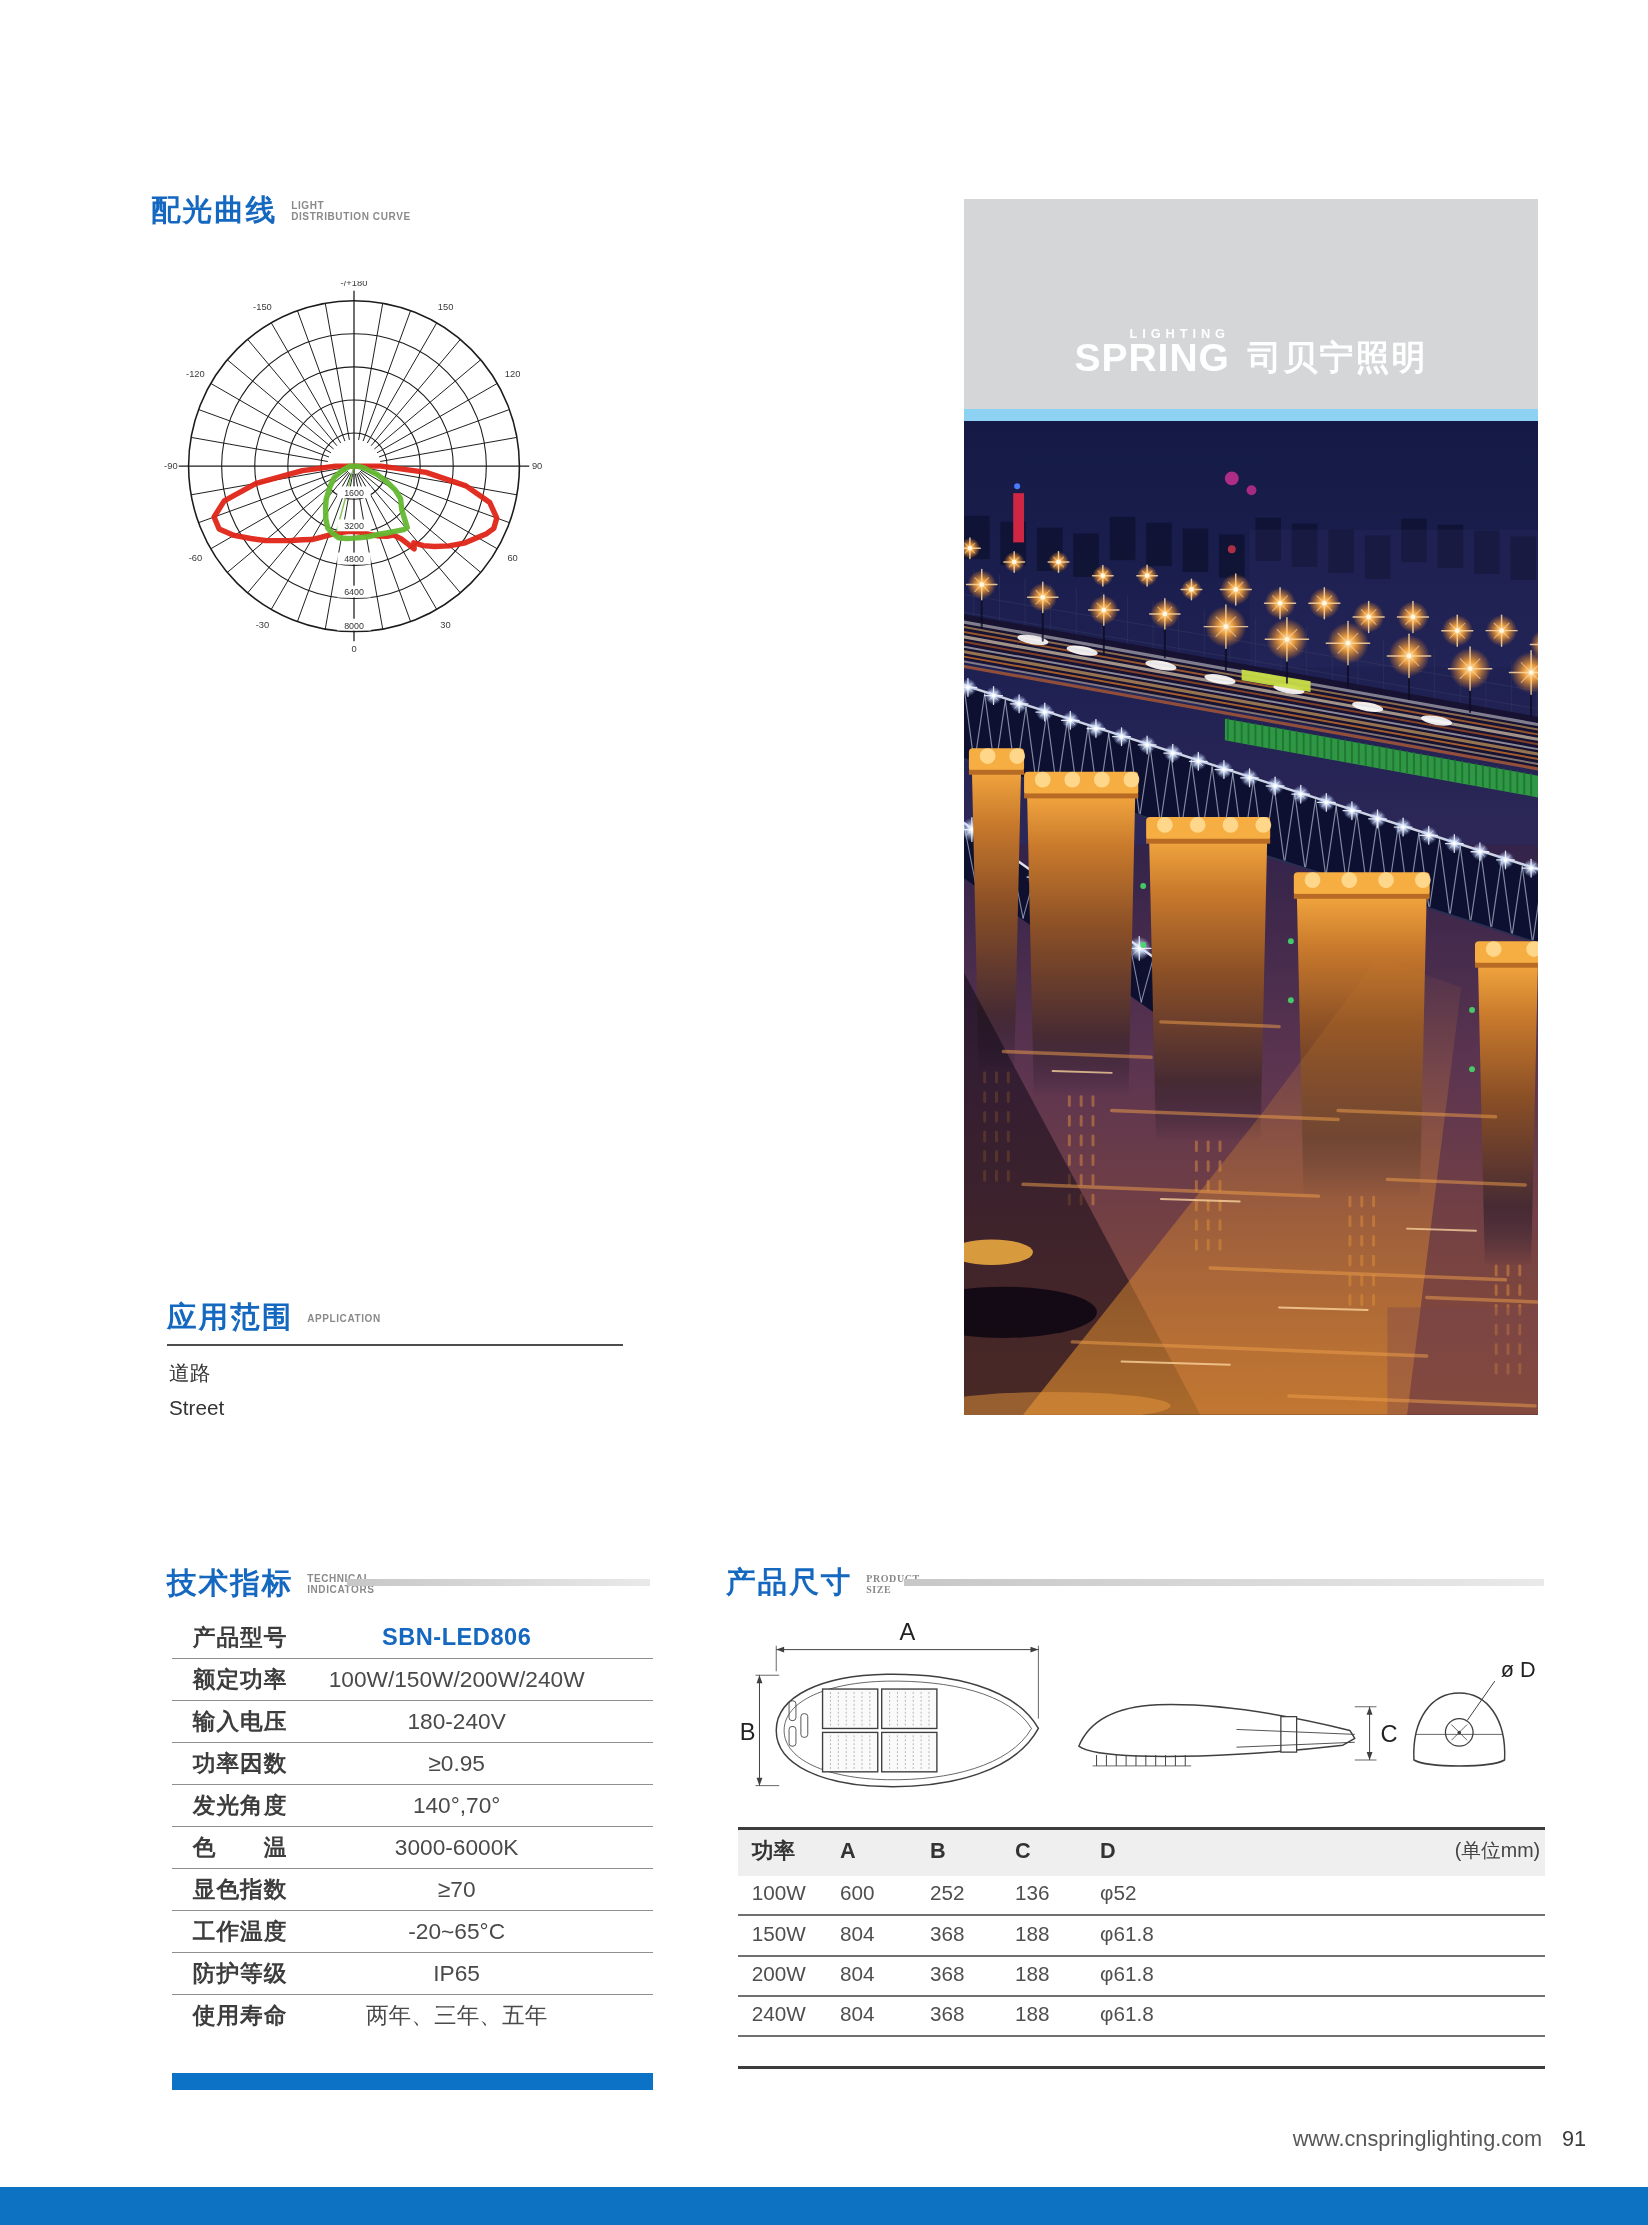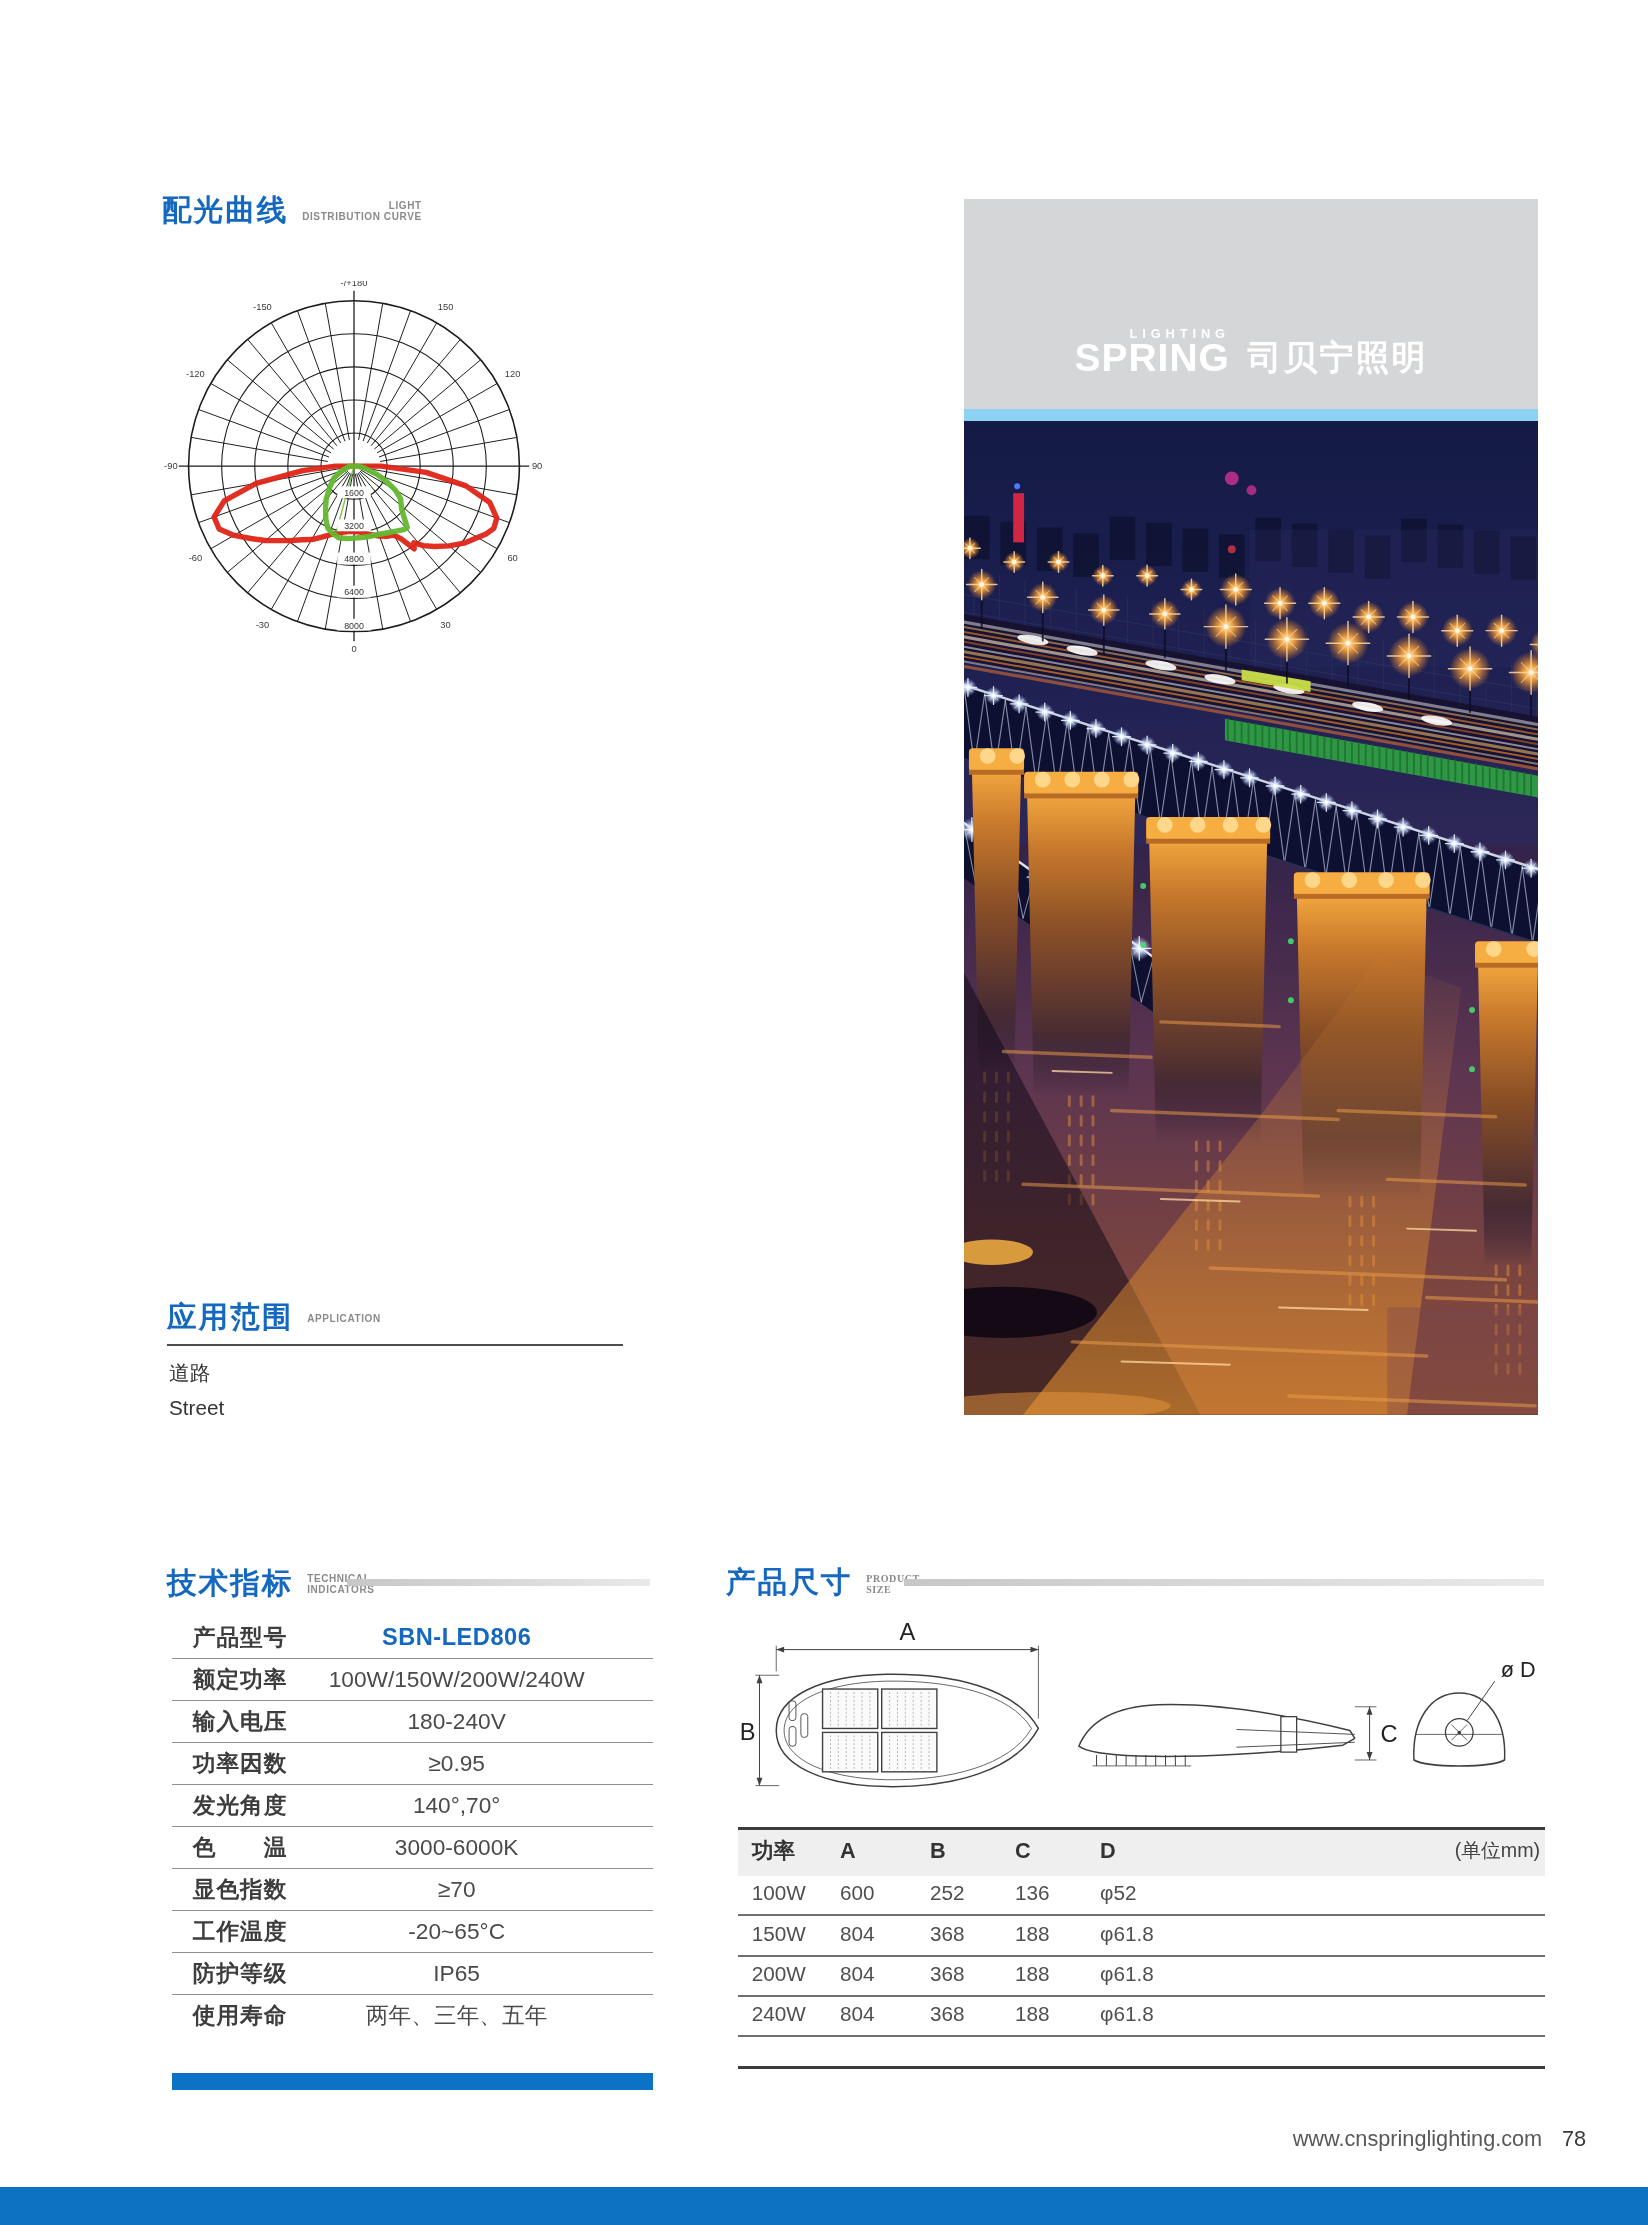--- a/index.html
+++ b/index.html
@@ -50,21 +50,21 @@
   .footer-text .pg{color:#3a3a3a;margin-left:19.7px;}
   .footer-bar{position:absolute;left:0;top:2187px;width:1648px;height:38px;background:#0e72c2;}
 
   svg{display:block;}
 </style>
 </head>
 <body>
 
 <div class="page">
 
-  <div class="sec-h" style="left:162px;top:195px;text-align:right;">
+  <div class="sec-h" style="left:151px;top:195px;">
     <span class="cn">配光曲线</span>
     <span class="en">
       <span>LIGHT</span><br>
       <span>DISTRIBUTION CURVE</span>
     </span>
   </div>
   <svg id="polar" style="position:absolute;left:157px;top:281px;" width="394" height="384" viewBox="0 0 400 390">
       <line x1="195.31149920299288" y1="161.4101906686704" x2="170.82710615195572" y2="22.552297493949055" stroke="#1c1c1c" stroke-width="1"></line>
       <line x1="190.76545613020693" y1="162.62829923878047" x2="142.5406159212876" y2="30.131639707967395" stroke="#1c1c1c" stroke-width="1"></line>
       <line x1="186.5" y1="164.61731409782016" x2="116.00000000000001" y2="42.5077321642143" stroke="#1c1c1c" stroke-width="1"></line>
@@ -973,17 +973,17 @@
         <div class="st-dcell" style="left:13.8px">240W</div>
         <div class="st-dcell" style="left:102px">804</div>
         <div class="st-dcell" style="left:192px">368</div>
         <div class="st-dcell" style="left:277px">188</div>
         <div class="st-dcell" style="left:362px">φ61.8</div>
       </div>
       <div class="st-botline"></div>
     </div>
 
   <div class="footer-text">
-    <span>www.cnspringlighting.com</span><span class="pg">78</span>
+    <span>www.cnspringlighting.com</span><span class="pg">91</span>
   </div>
   <div class="footer-bar"></div>
 </div>
 
 
 </body></html>

